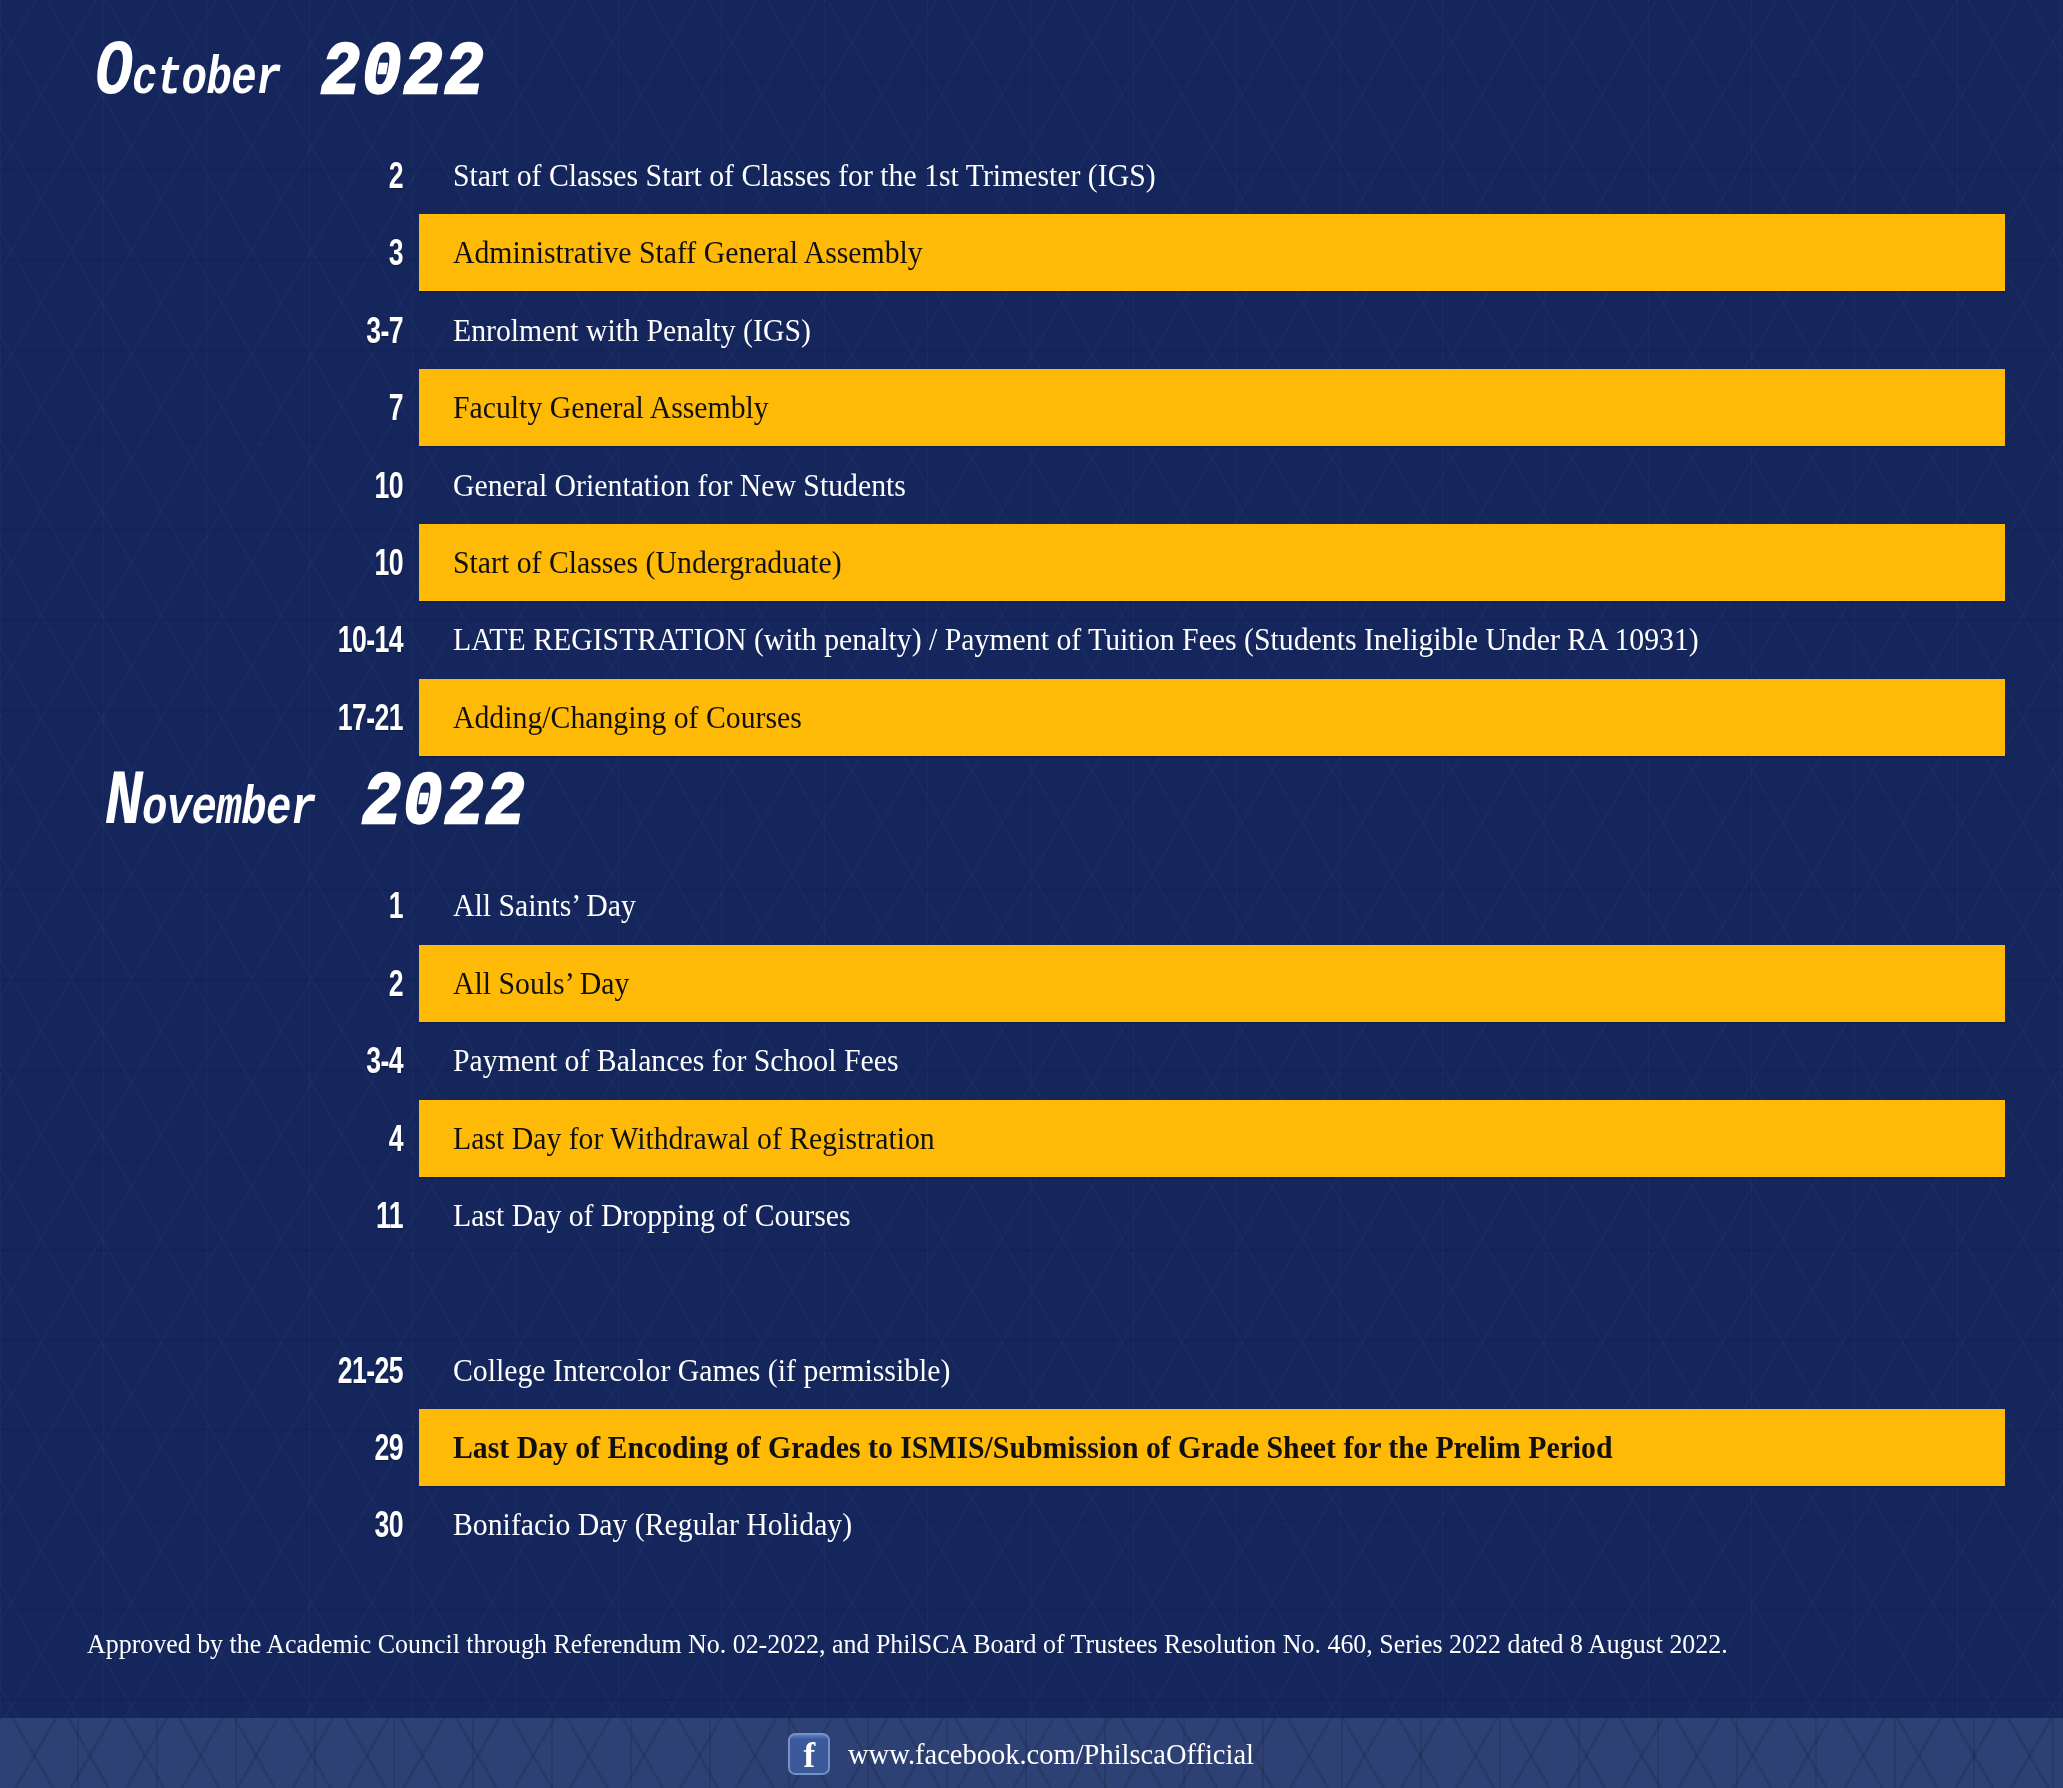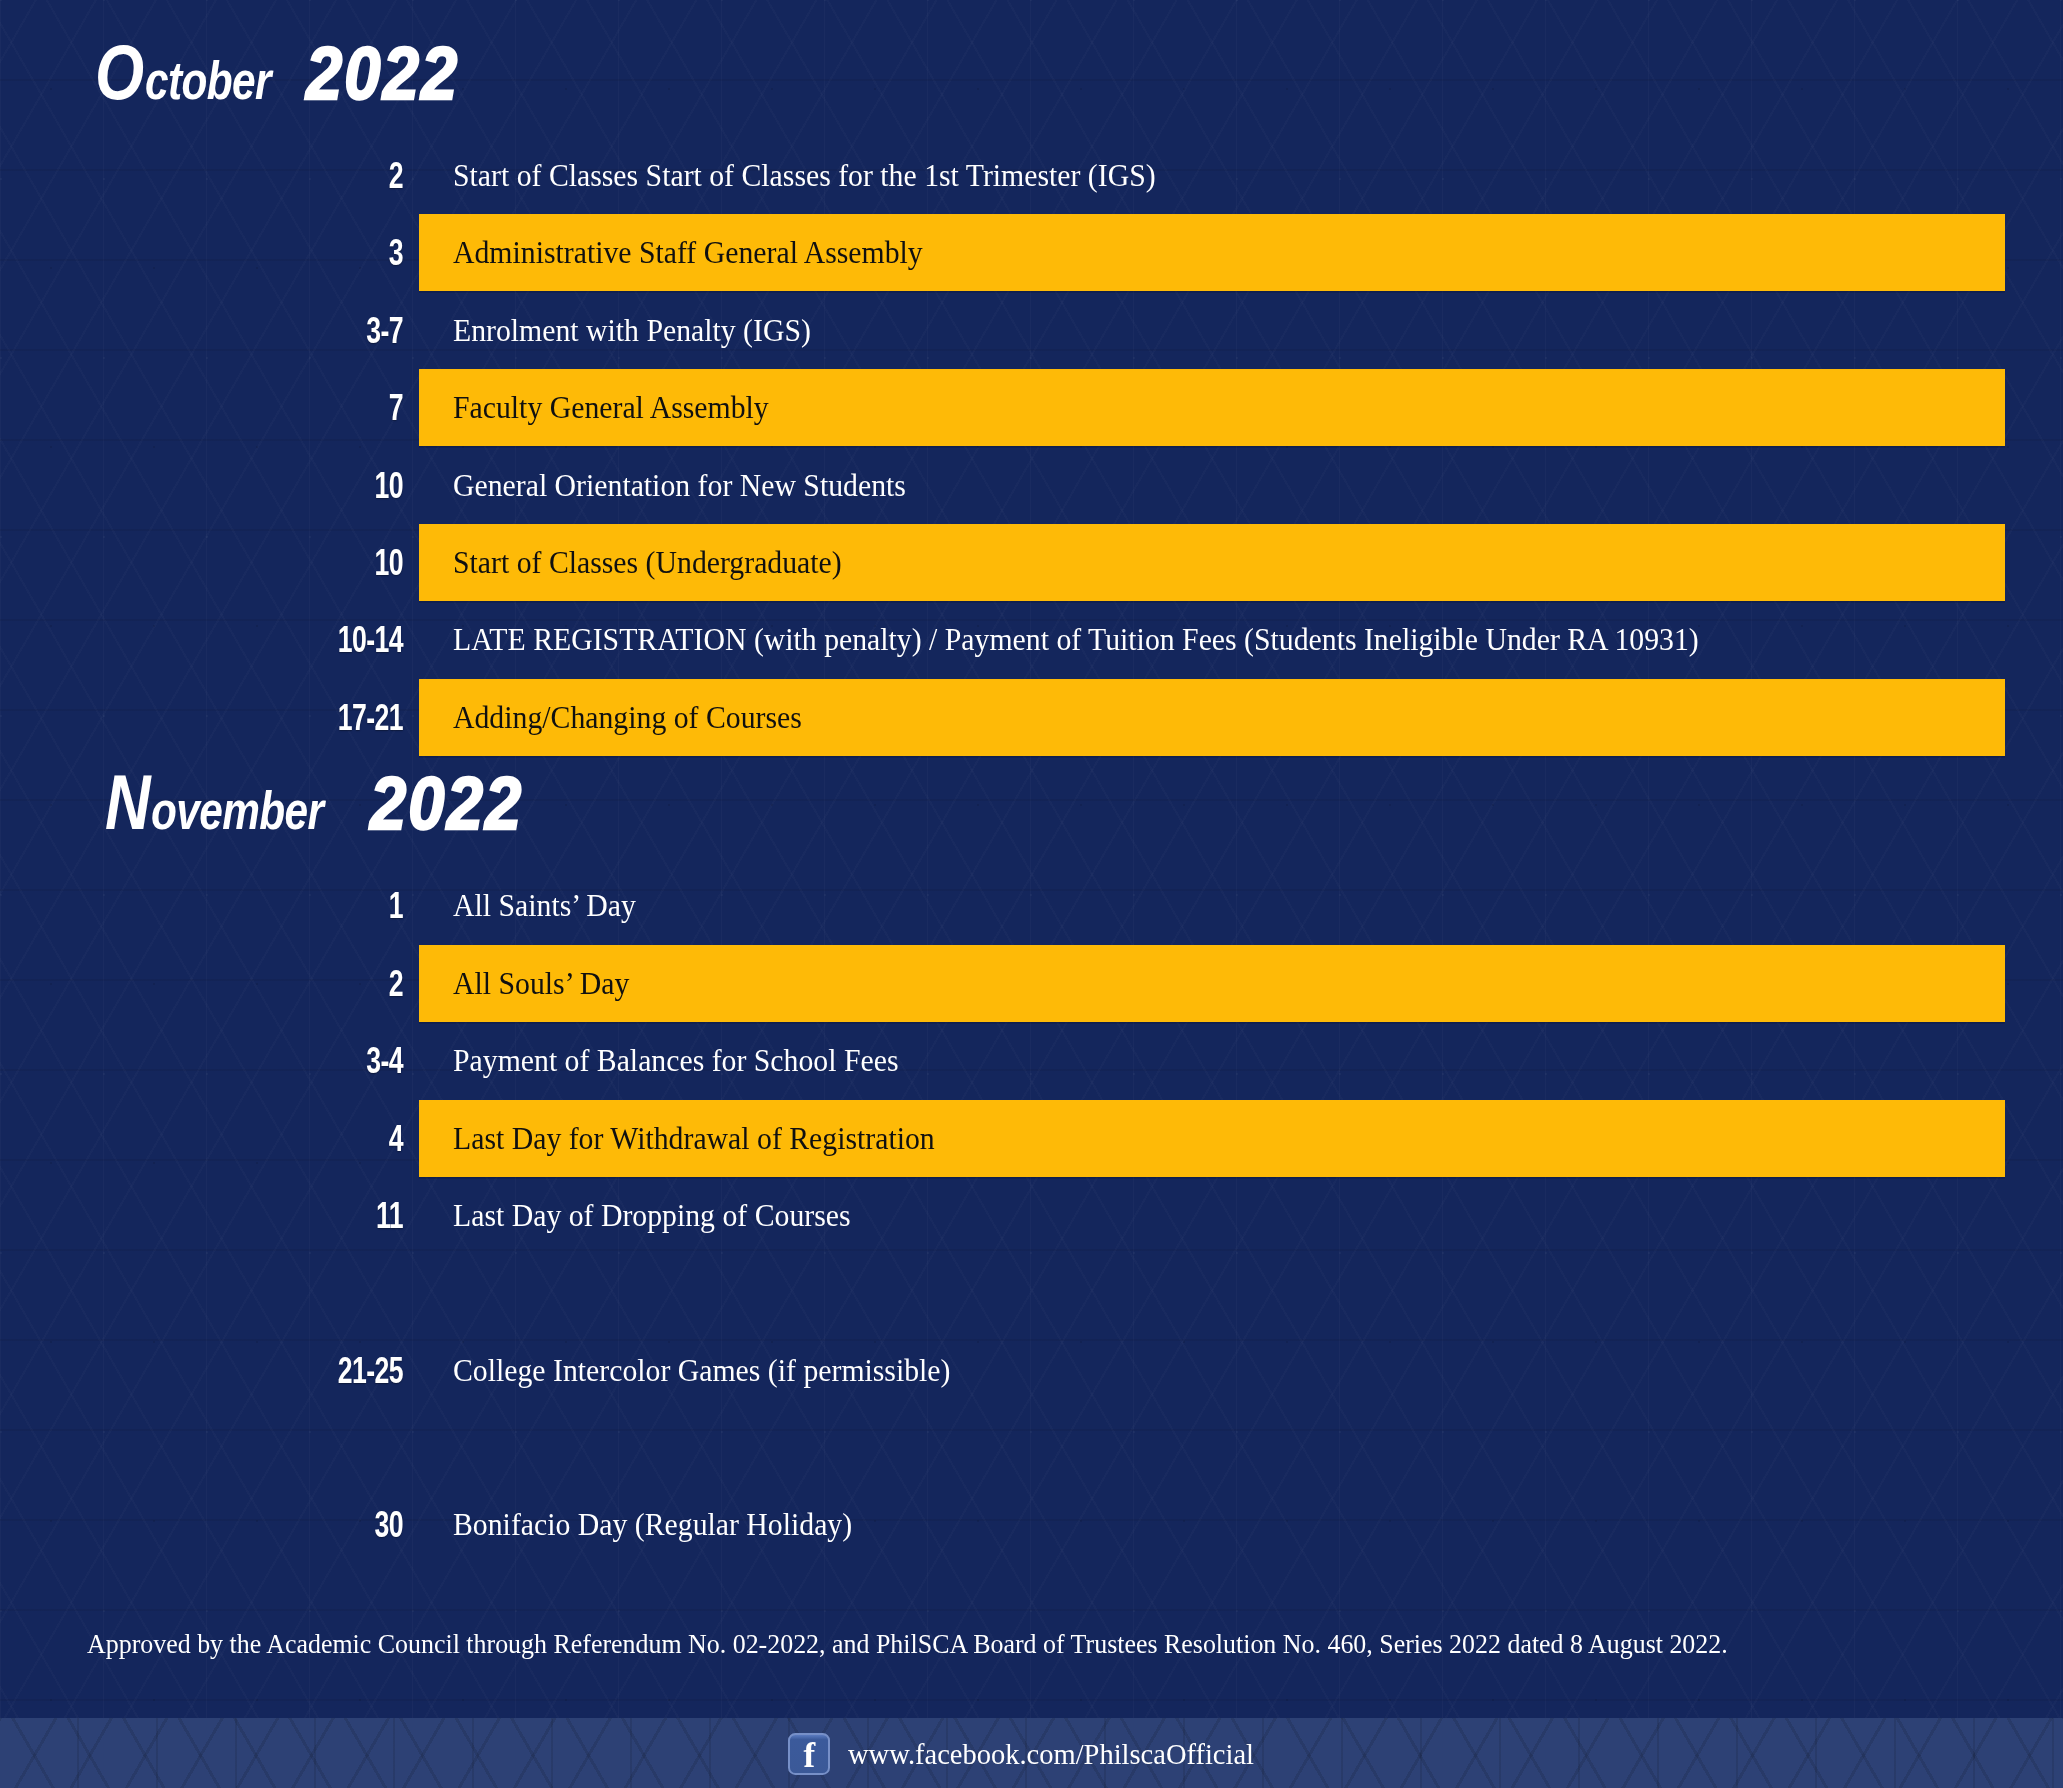--- a/index.html
+++ b/index.html
@@ -34,21 +34,21 @@
     pointer-events:none;
   }
 
   #page{position:absolute;inset:0;}
 
   
   .month-head{
     position:absolute;
     white-space:nowrap;
     color:#ffffff;
-    font-family:Liberation Sans, sans-serif;
+    font-family:Liberation Mono, monospace;
     font-style:italic;
     font-weight:bold;
     line-height:1;
     user-select:none;
   }
   .month-head .m-first{
     font-size:77px;
     letter-spacing:-1.6px;
     transform:scaleX(.82);
     display:inline-block;
@@ -248,20 +248,25 @@
       <div class="event">Last Day for Withdrawal of Registration</div>
     </div>
     <div class="row" style="top: 1177px;">
       <div class="date">11</div>
       <div class="event">Last Day of Dropping of Courses</div>
     </div>
     <div class="row" style="top: 1332px;">
       <div class="date">21-25</div>
       <div class="event">College Intercolor Games (if permissible)</div>
     </div>
+    <div class="row hl" style="top: 1409px;">
+      <div class="bar"></div>
+      <div class="date">29</div>
+      <div class="event bold">Last Day of Encoding of Grades to ISMIS/Submission of Grade Sheet for the Prelim Period</div>
+    </div>
     <div class="row" style="top: 1486px; text-decoration: underline;">
       <div class="date">30</div>
       <div class="event">Bonifacio Day (Regular Holiday)</div>
     </div>
   </div>
 
 <div id="approval">Approved by the Academic Council through Referendum No. 02-2022, and PhilSCA Board of Trustees Resolution No. 460, Series 2022 dated 8 August 2022.</div>
 
 <div id="bottom-bar">
   <div class="bb-group">

